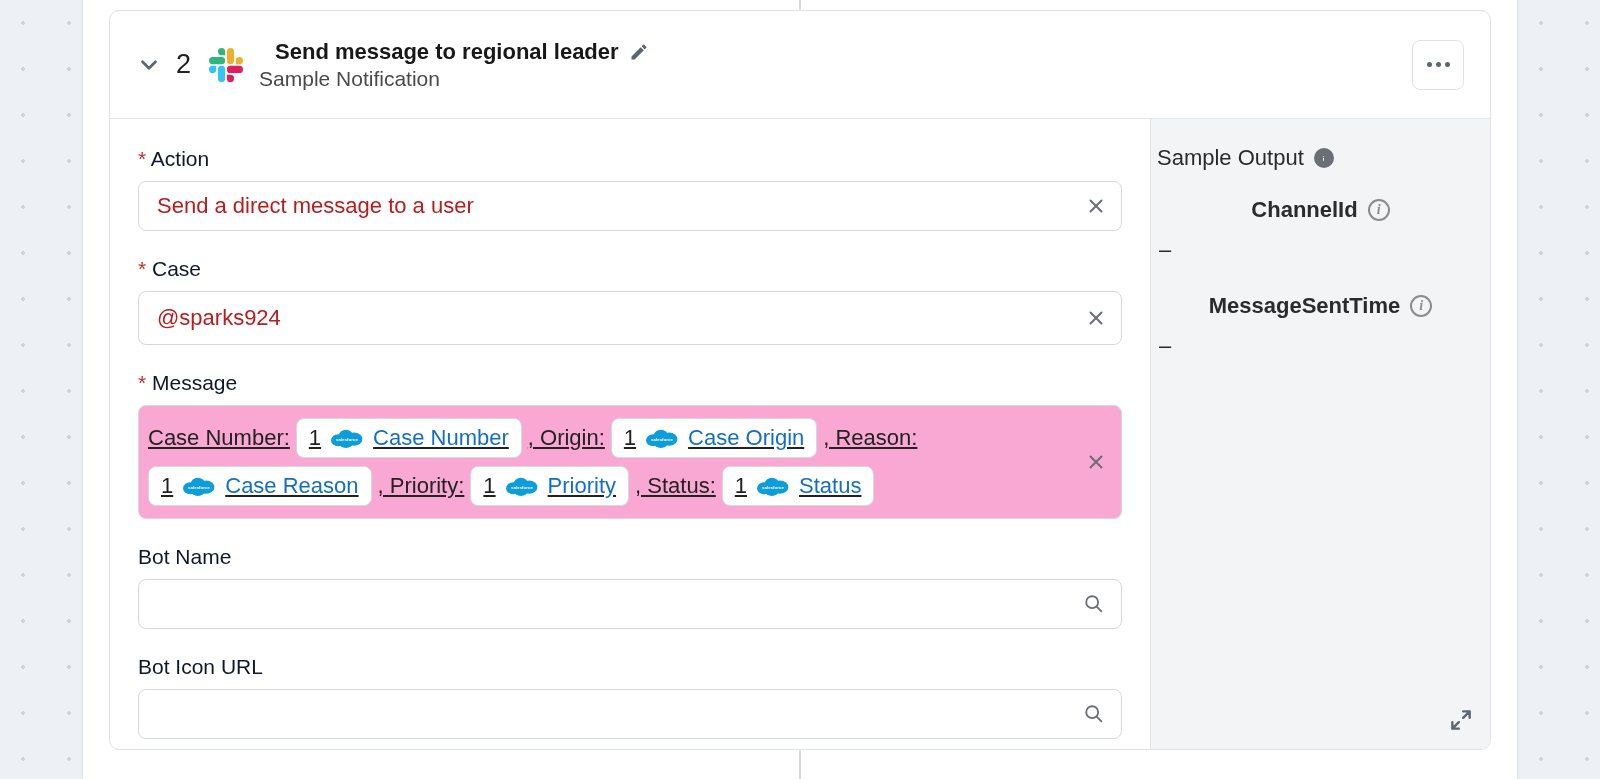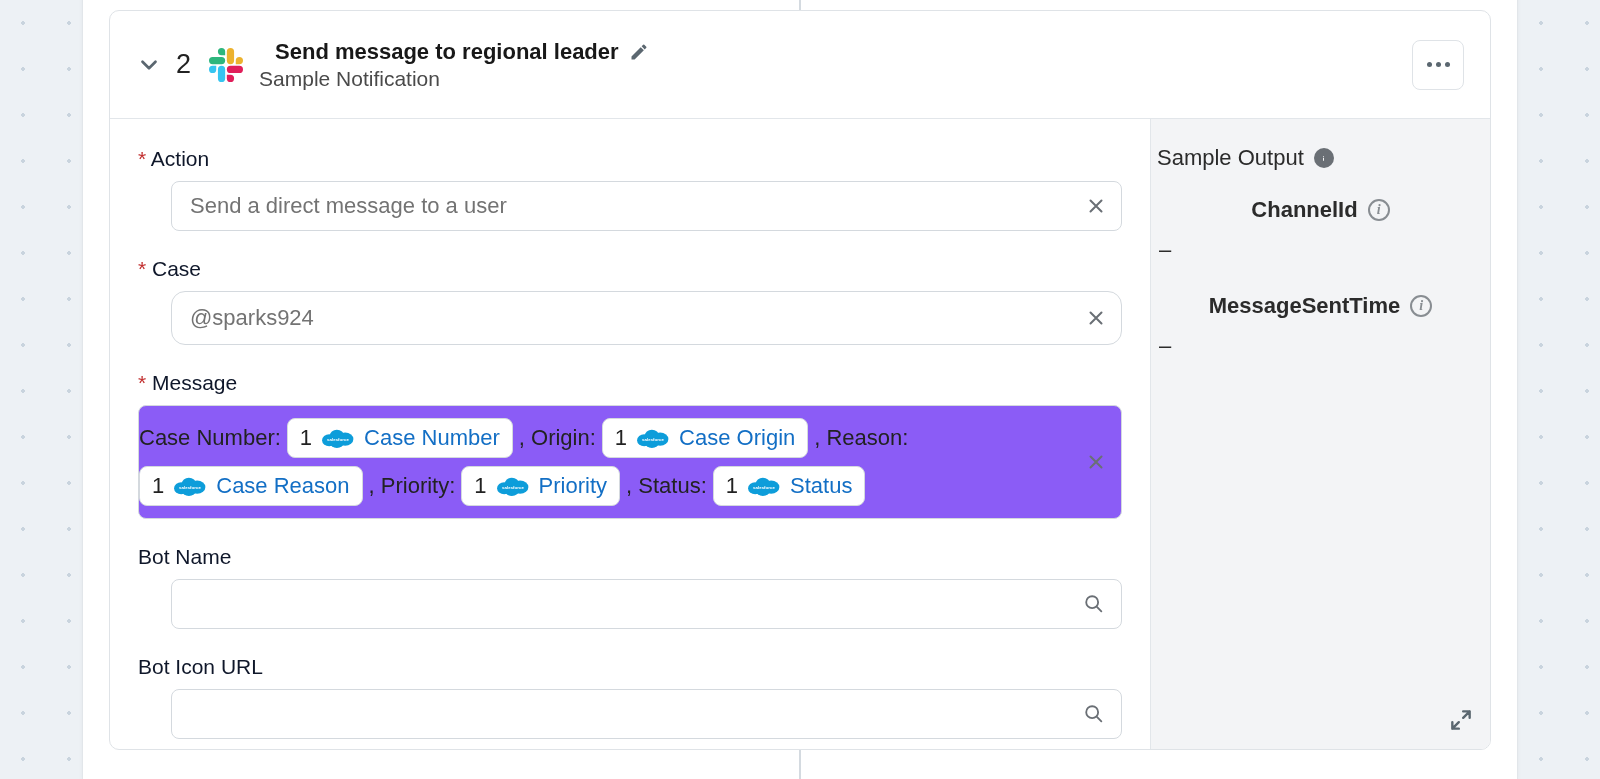--- a/index.html
+++ b/index.html
@@ -124,40 +124,40 @@
   .control {
     position: relative;
     border: 1px solid #d4d9de;
     border-radius: 8px;
     min-height: 50px;
     padding: 10px 52px 10px 18px;
     display: flex;
     align-items: center;
     background: #fff;
     font-size: 22px;
-    color: #737373;
-    margin-left: 33px;
-  }
-  .control.tall { min-height: 54px; border-radius: 14px; }
+    color: #b91c1c;
+  }
+  .control.tall { min-height: 54px; }
   .control .clear {
     position: absolute;
     right: 14px; top: 50%;
     transform: translateY(-50%);
     width: 22px; height: 22px;
     color: #6a6f75;
     cursor: pointer;
   }
 
   
   .msg-box {
     position: relative;
     border: 1px solid #d4d9de;
     border-radius: 8px;
-    padding: 12px 52px 12px 0;
-    background: #8b5cf6;
+    padding: 12px 52px 12px 9px;
+    background: #f9a8d4;
+    text-decoration: underline;
   }
   .msg-box .clear {
     position: absolute;
     right: 14px; top: 50%;
     transform: translateY(-50%);
     width: 22px; height: 22px;
     color: #6a6f75;
     cursor: pointer;
   }
   .msg-flow {

